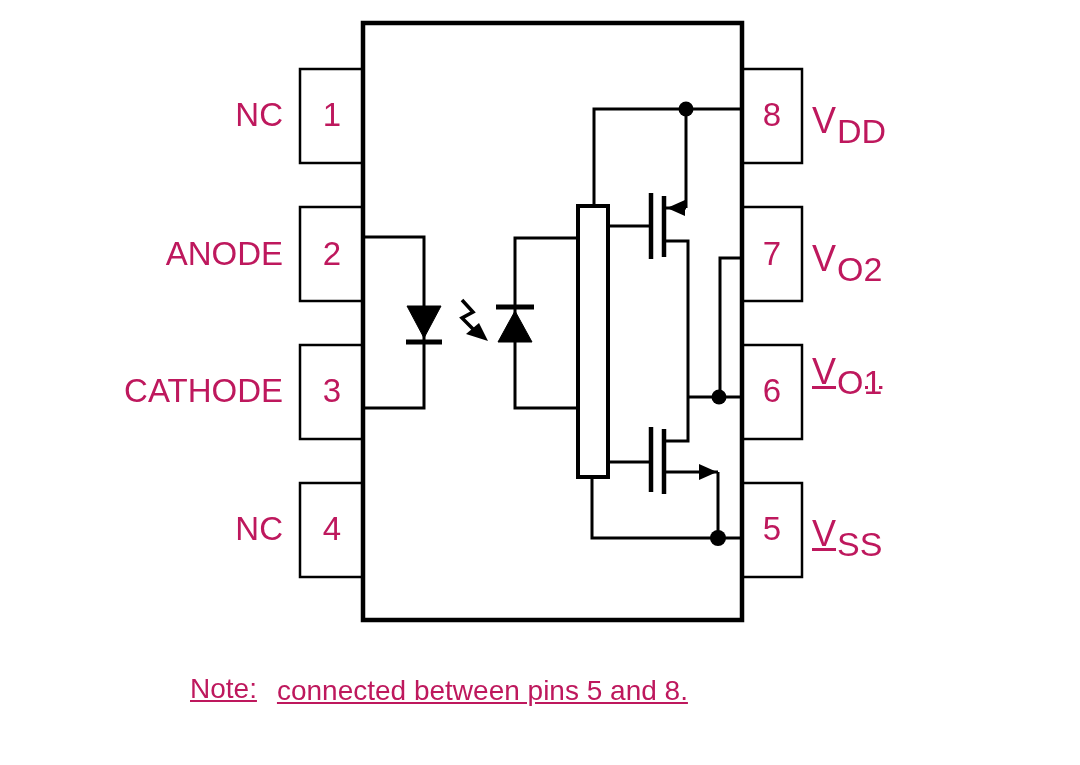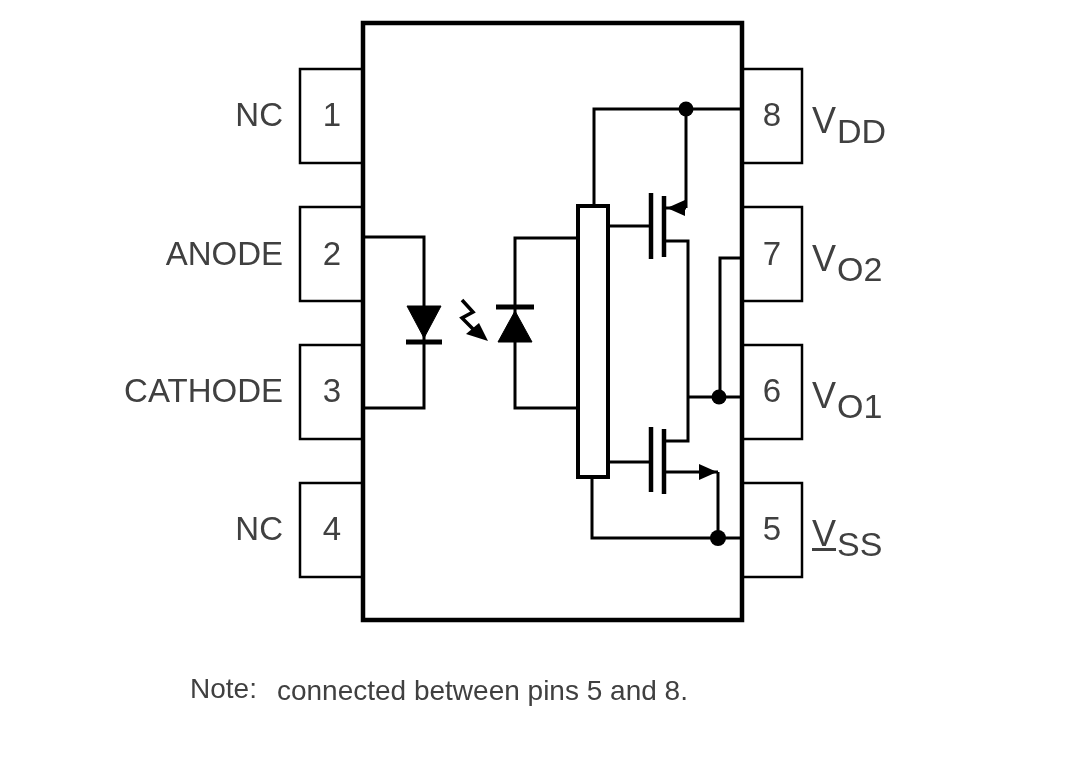--- a/index.html
+++ b/index.html
@@ -1,21 +1,21 @@
 <!DOCTYPE html>
 <html><head>
 <meta charset="utf-8">
 <style>
   html,body{margin:0;padding:0;background:#ffffff;}
   .canvas{
     position:relative;
     width:1080px;height:731px;
     background:#ffffff;
     font-family:"Liberation Sans", sans-serif;
-    color:#404040;
+    color:#be185d;
     overflow:hidden;
   }
   .canvas svg{position:absolute;left:0;top:0;}
   .lbl{position:absolute;white-space:nowrap;}
   .side-label{
     font-size:33px;
     text-align:right;
     width:240px;
     transform:translateY(-53%);
   }
@@ -32,20 +32,21 @@
     position:relative;
     top:10px;
     margin-left:1px;
   }
   .note{
     position:absolute;
     left:190px;top:673px;
     font-size:28px;
     display:flex;
     gap:20px;
+    text-decoration:underline;
   }
   .note-lines{line-height:35px;}
 </style>
 </head>
 <body>
 
 <div class="canvas">
 
   <svg width="1080" height="765" viewBox="0 0 1080 765">
 
@@ -134,21 +135,21 @@
   <div class="lbl pin-digit" style="left:772px;top:255px;">7</div>
   <div class="lbl pin-digit" style="left:772px;top:392px;">6</div>
   <div class="lbl pin-digit" style="left:772px;top:530px;">5</div>
 
   <div class="lbl vlabel" style="left:812px;top:121px;">
     <span>V</span><span class="sub">DD</span>
   </div>
   <div class="lbl vlabel" style="left:812px;top:259px;text-align:center;">
     <span>V</span><span class="sub">O2</span>
   </div>
-  <div class="lbl vlabel" style="left:812px;top:396px;">
+  <div class="lbl vlabel" style="left:812px;top:372px;text-decoration:underline;">
     <span>V</span><span class="sub">O1</span>
   </div>
   <div class="lbl vlabel" style="left:812px;top:534px;text-decoration:underline;">
     <span>V</span><span class="sub">SS</span>
   </div>
 
   <div class="note">
     <span>Note:</span>
     <div class="note-lines">
       <div>connected between pins 5 and 8.</div>

